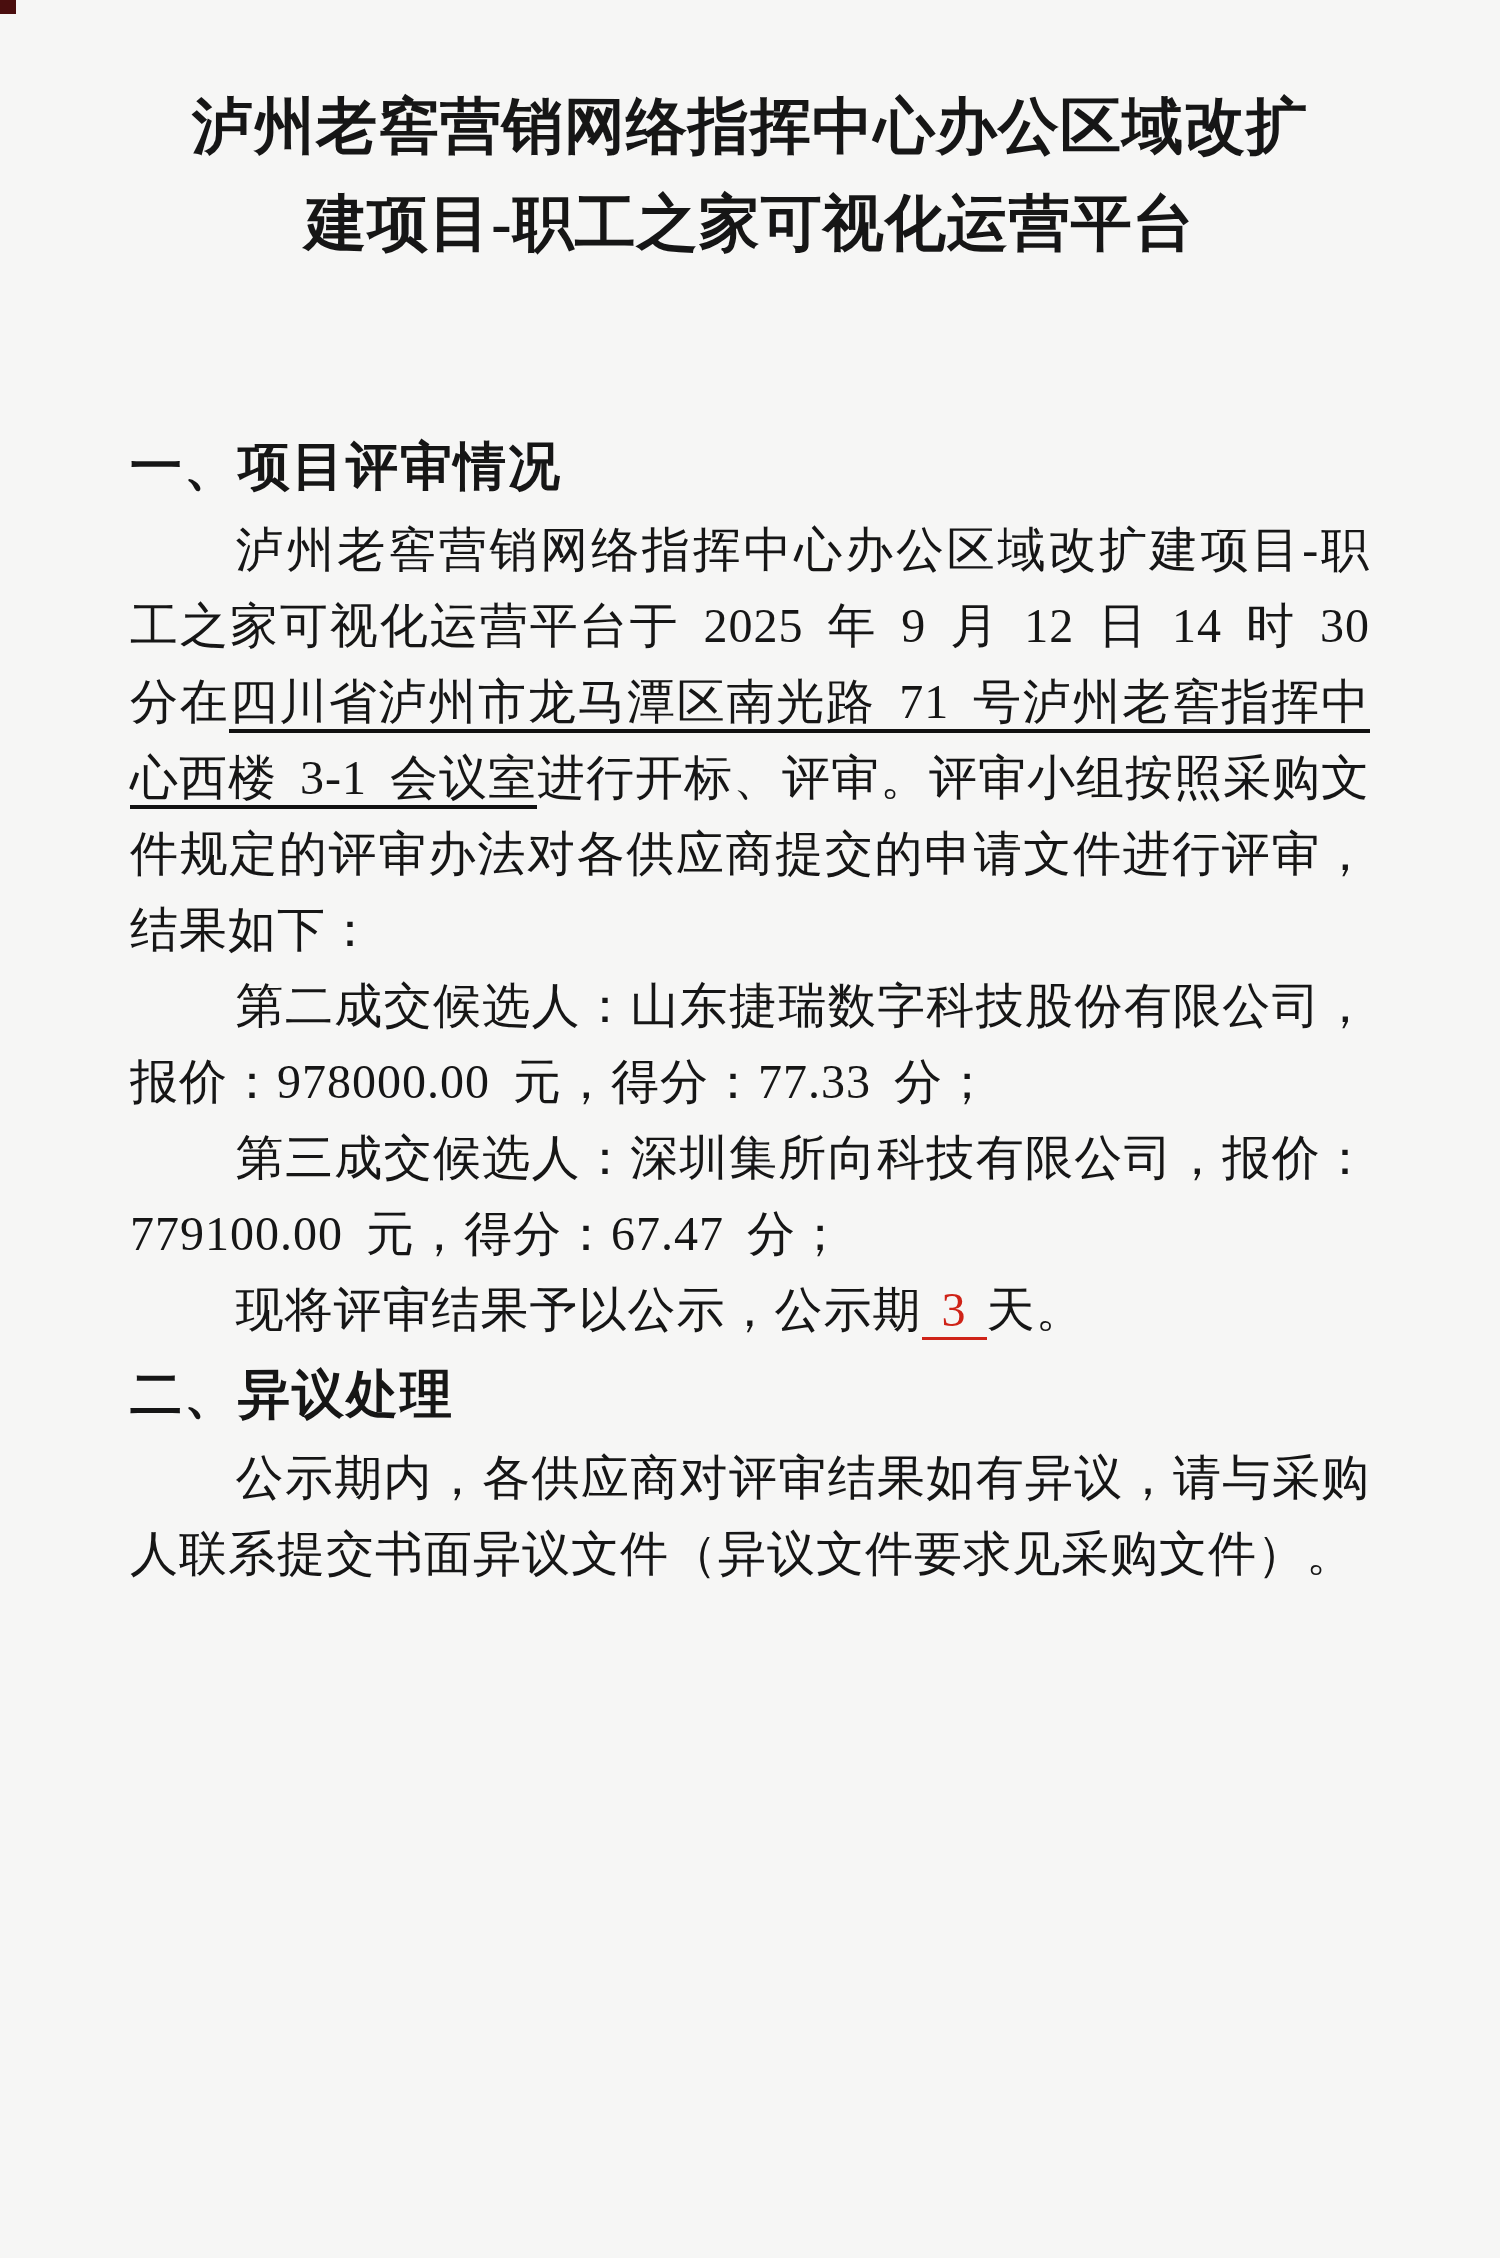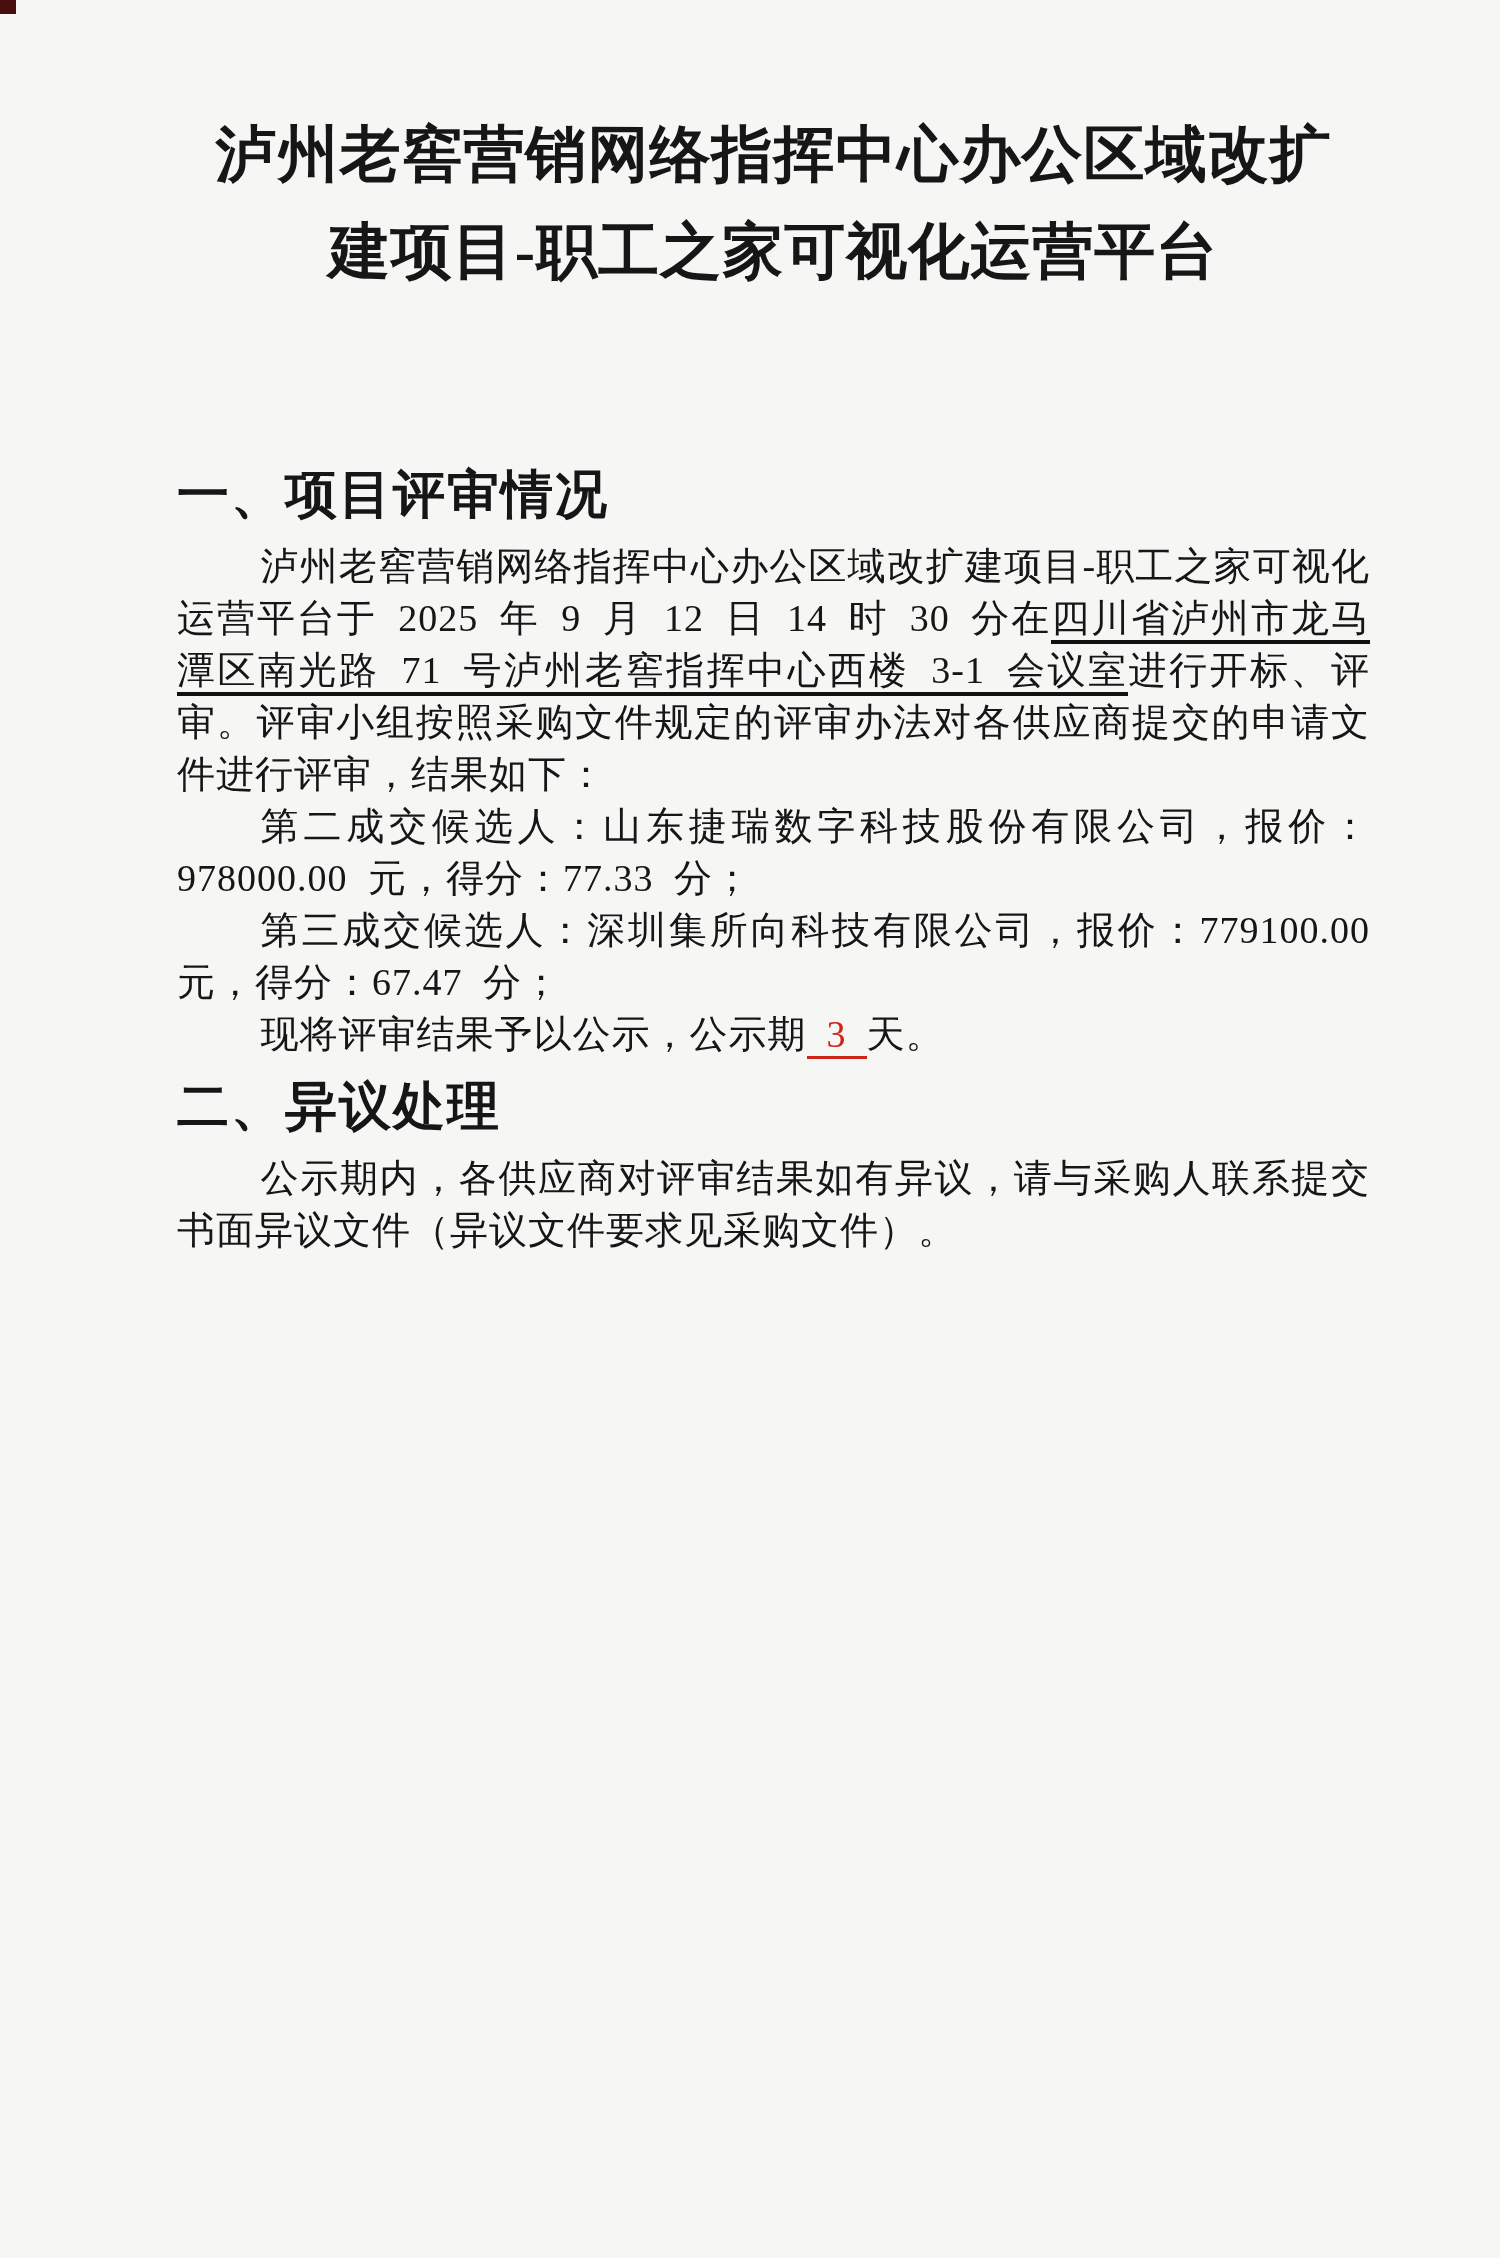--- a/index.html
+++ b/index.html
@@ -11,43 +11,42 @@
     font-family: "Liberation Serif", serif;
     color: var(--ink);
     overflow: hidden;
   }
   .corner-mark {
     position: absolute; left: 0; top: 0;
     width: 16px; height: 14px;
     background: #4a0e0e;
   }
   .page {
-    padding: 106px 130px 0 130px;
-    margin-left: 47px;
+    padding: 78px 130px 0 130px;
   }
   .doc-title {
     text-align: center;
     font-weight: 700;
     font-size: 61px;
     line-height: 97px;
     letter-spacing: 1px;
     margin-bottom: 0;
   }
   .title-line { display: block; }
   .doc-body { margin-top: 148px; }
   .sec-heading {
     font-family: "Liberation Sans", sans-serif;
     font-weight: 700;
     font-size: 52px;
     line-height: 92px;
     letter-spacing: 2px;
   }
   .para {
-    font-size: 38px;
-    line-height: 52px;
+    font-size: 48px;
+    line-height: 76px;
     text-align: justify;
     text-indent: 2.2em;
     letter-spacing: 1px;
     word-spacing: 10px;
   }
   .u-black {
     border-bottom: 4px solid #111;
     padding-bottom: 1px;
   }
   .u-red-days {

